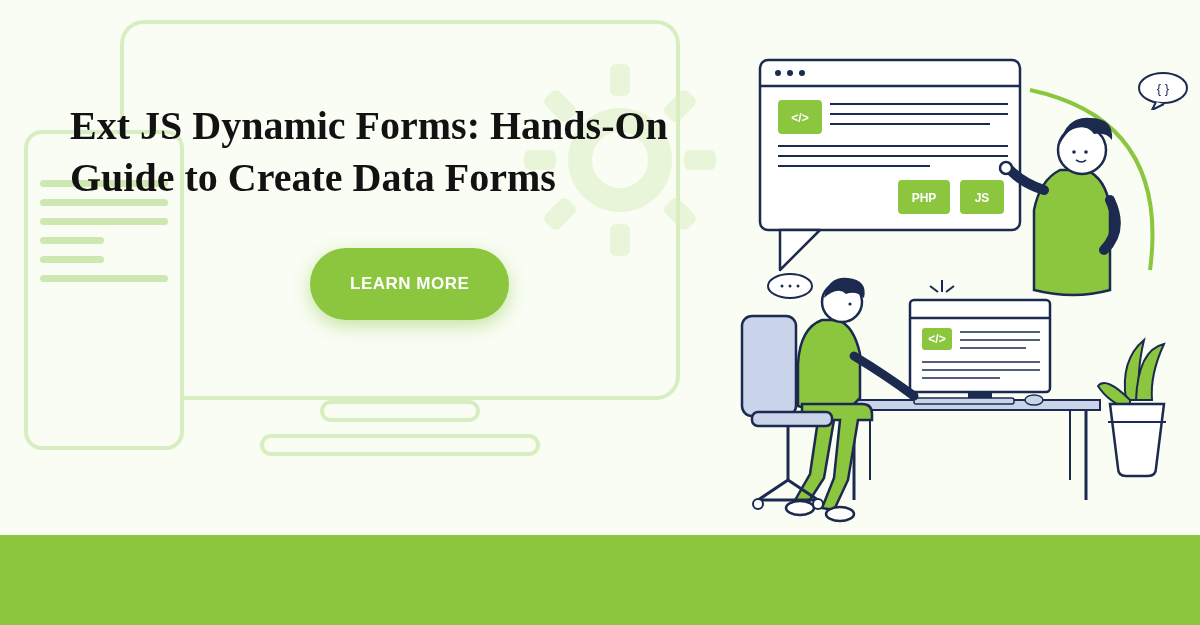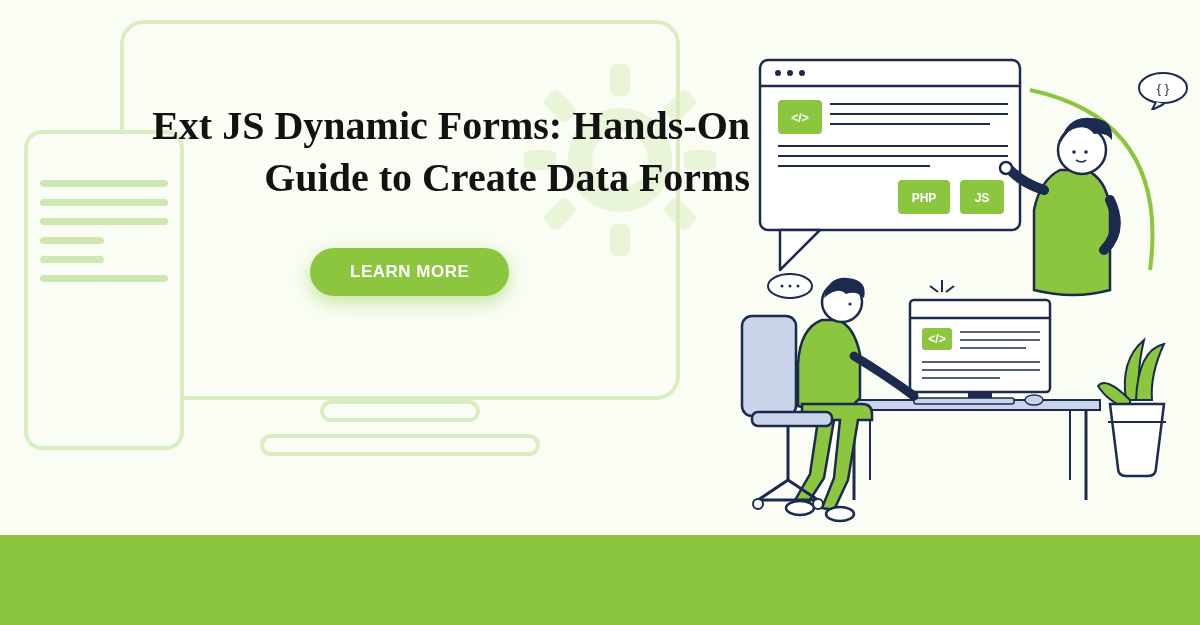--- a/index.html
+++ b/index.html
@@ -82,30 +82,30 @@
 
   
   .headline {
     position: absolute;
     left: 70px;
     top: 100px;
     width: 680px;
     font-size: 40px;
     line-height: 1.3;
     color: #121212;
-    text-align: right;
+    text-align: left;
     z-index: 2;
   }
 
   
   .cta {
     position: absolute;
     left: 310px;
     top: 248px;
-    padding: 14px 40px;
+    padding: 26px 40px;
     background: #8cc63f;
     color: #fff;
     font-family: Arial, Helvetica, sans-serif;
     font-weight: 700;
     font-size: 17px;
     letter-spacing: .5px;
     border-radius: 999px;
     box-shadow: 0 6px 18px rgba(140,198,63,.45);
     cursor: pointer;
     z-index: 3;

